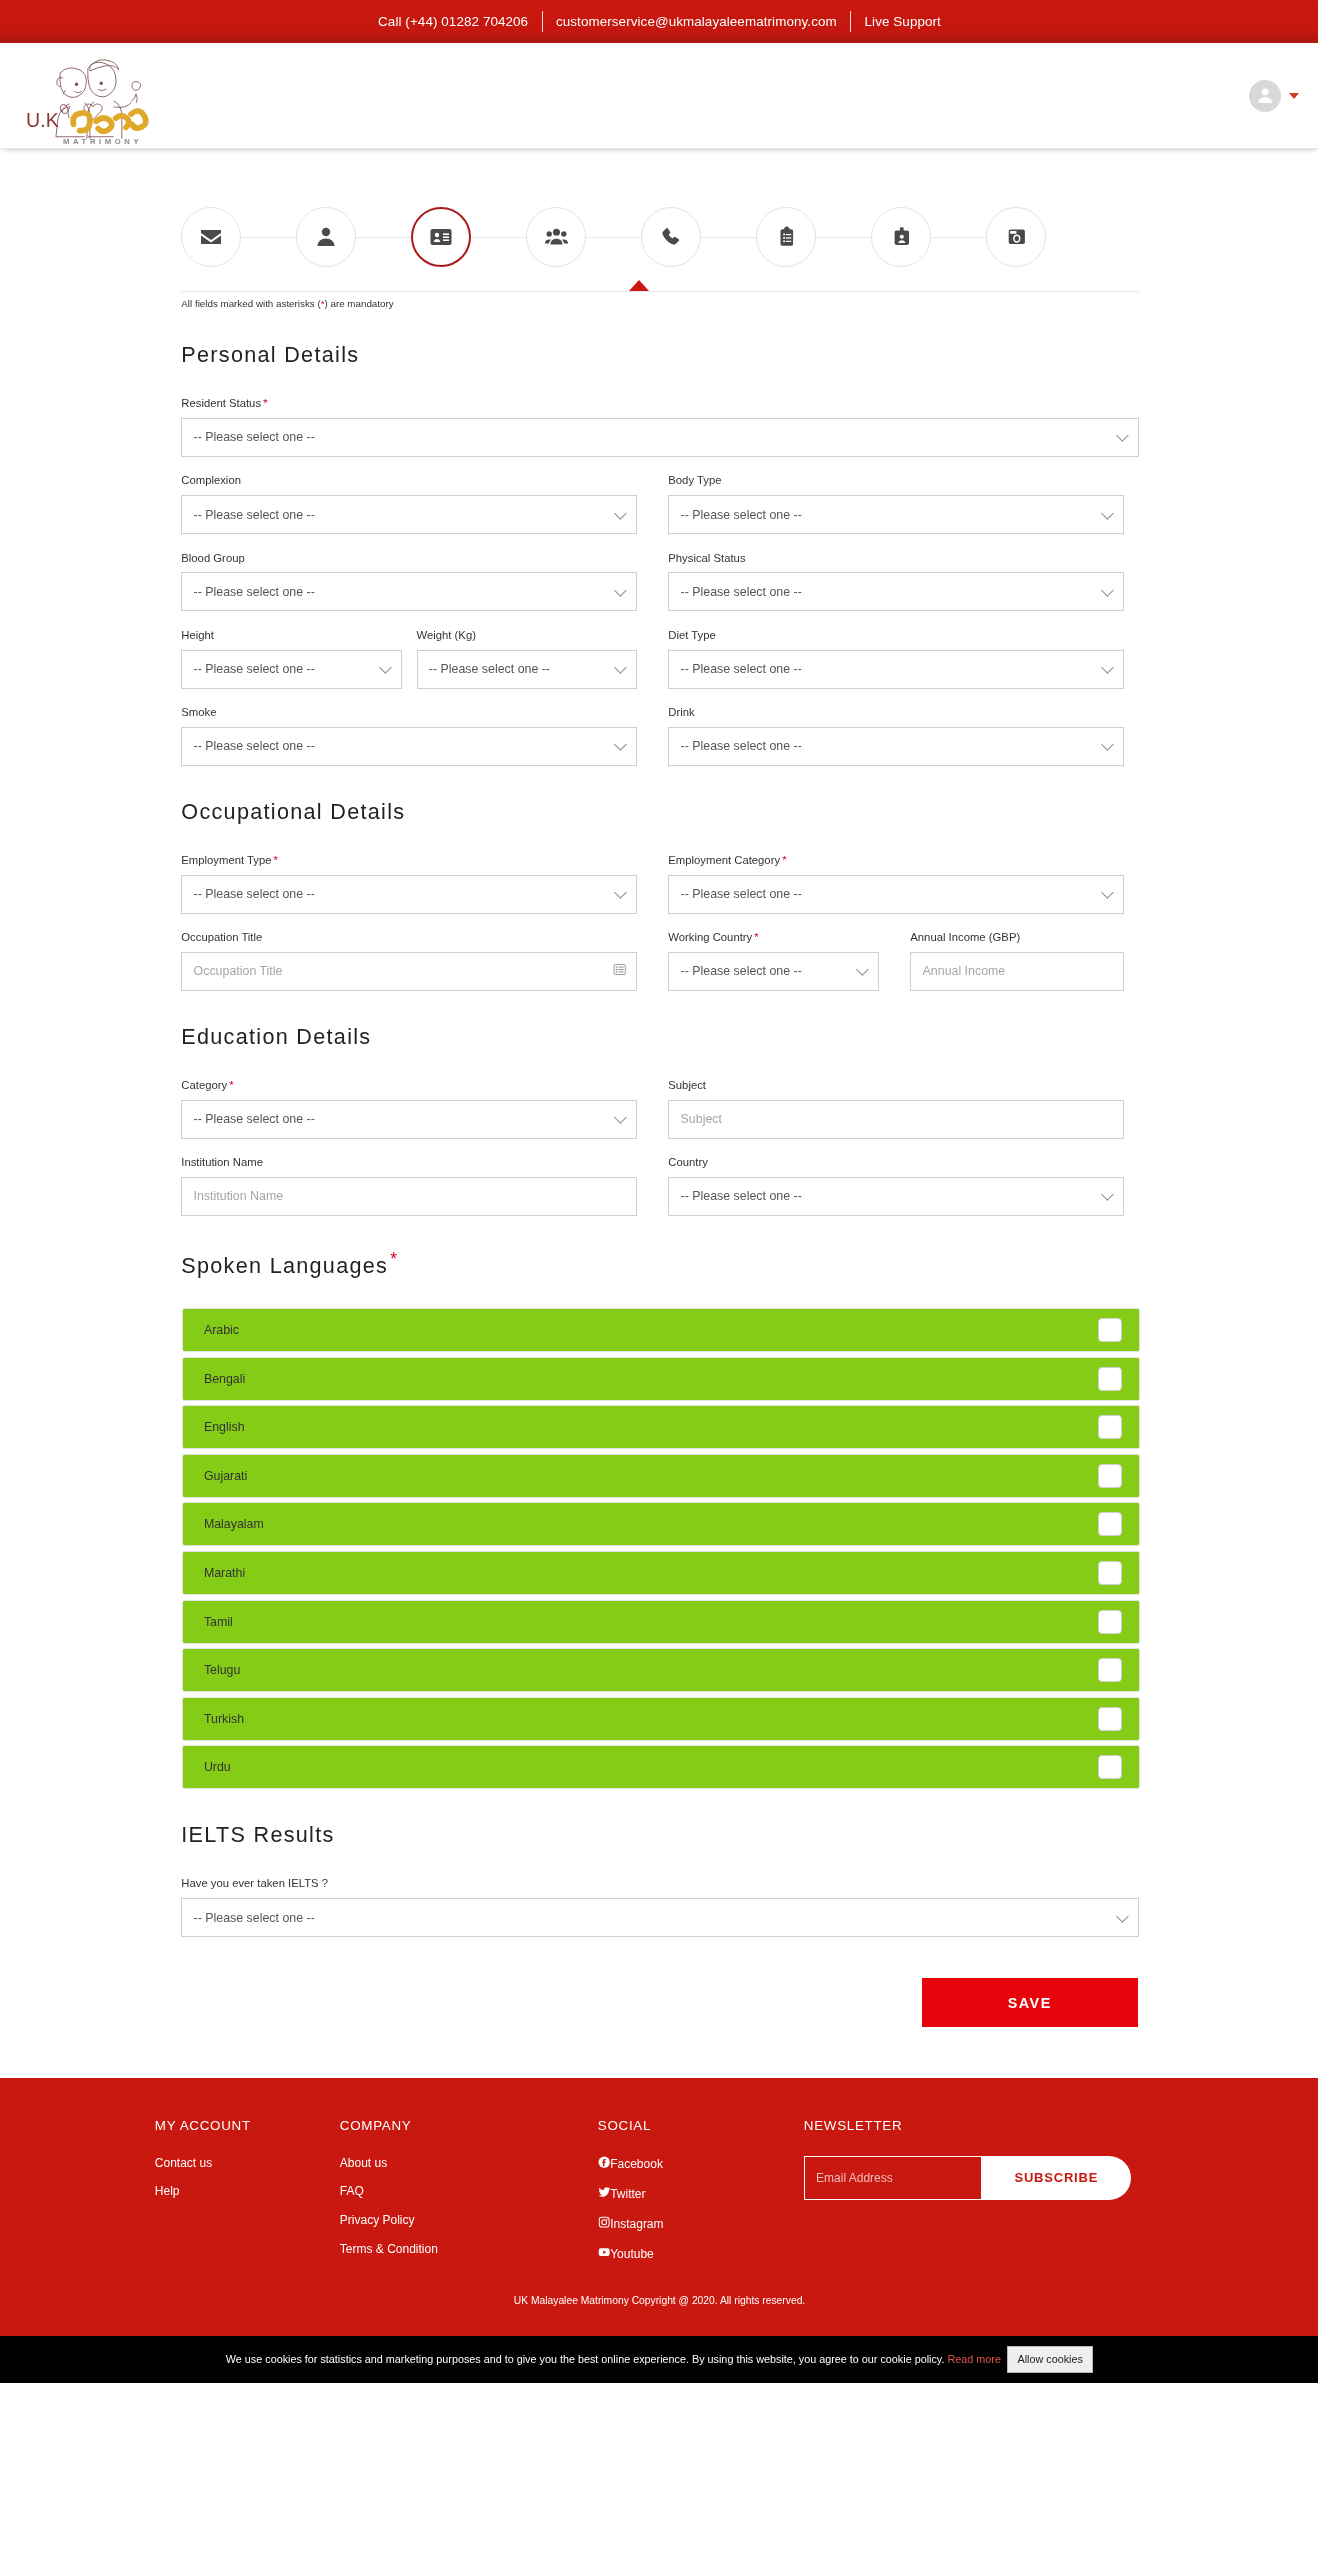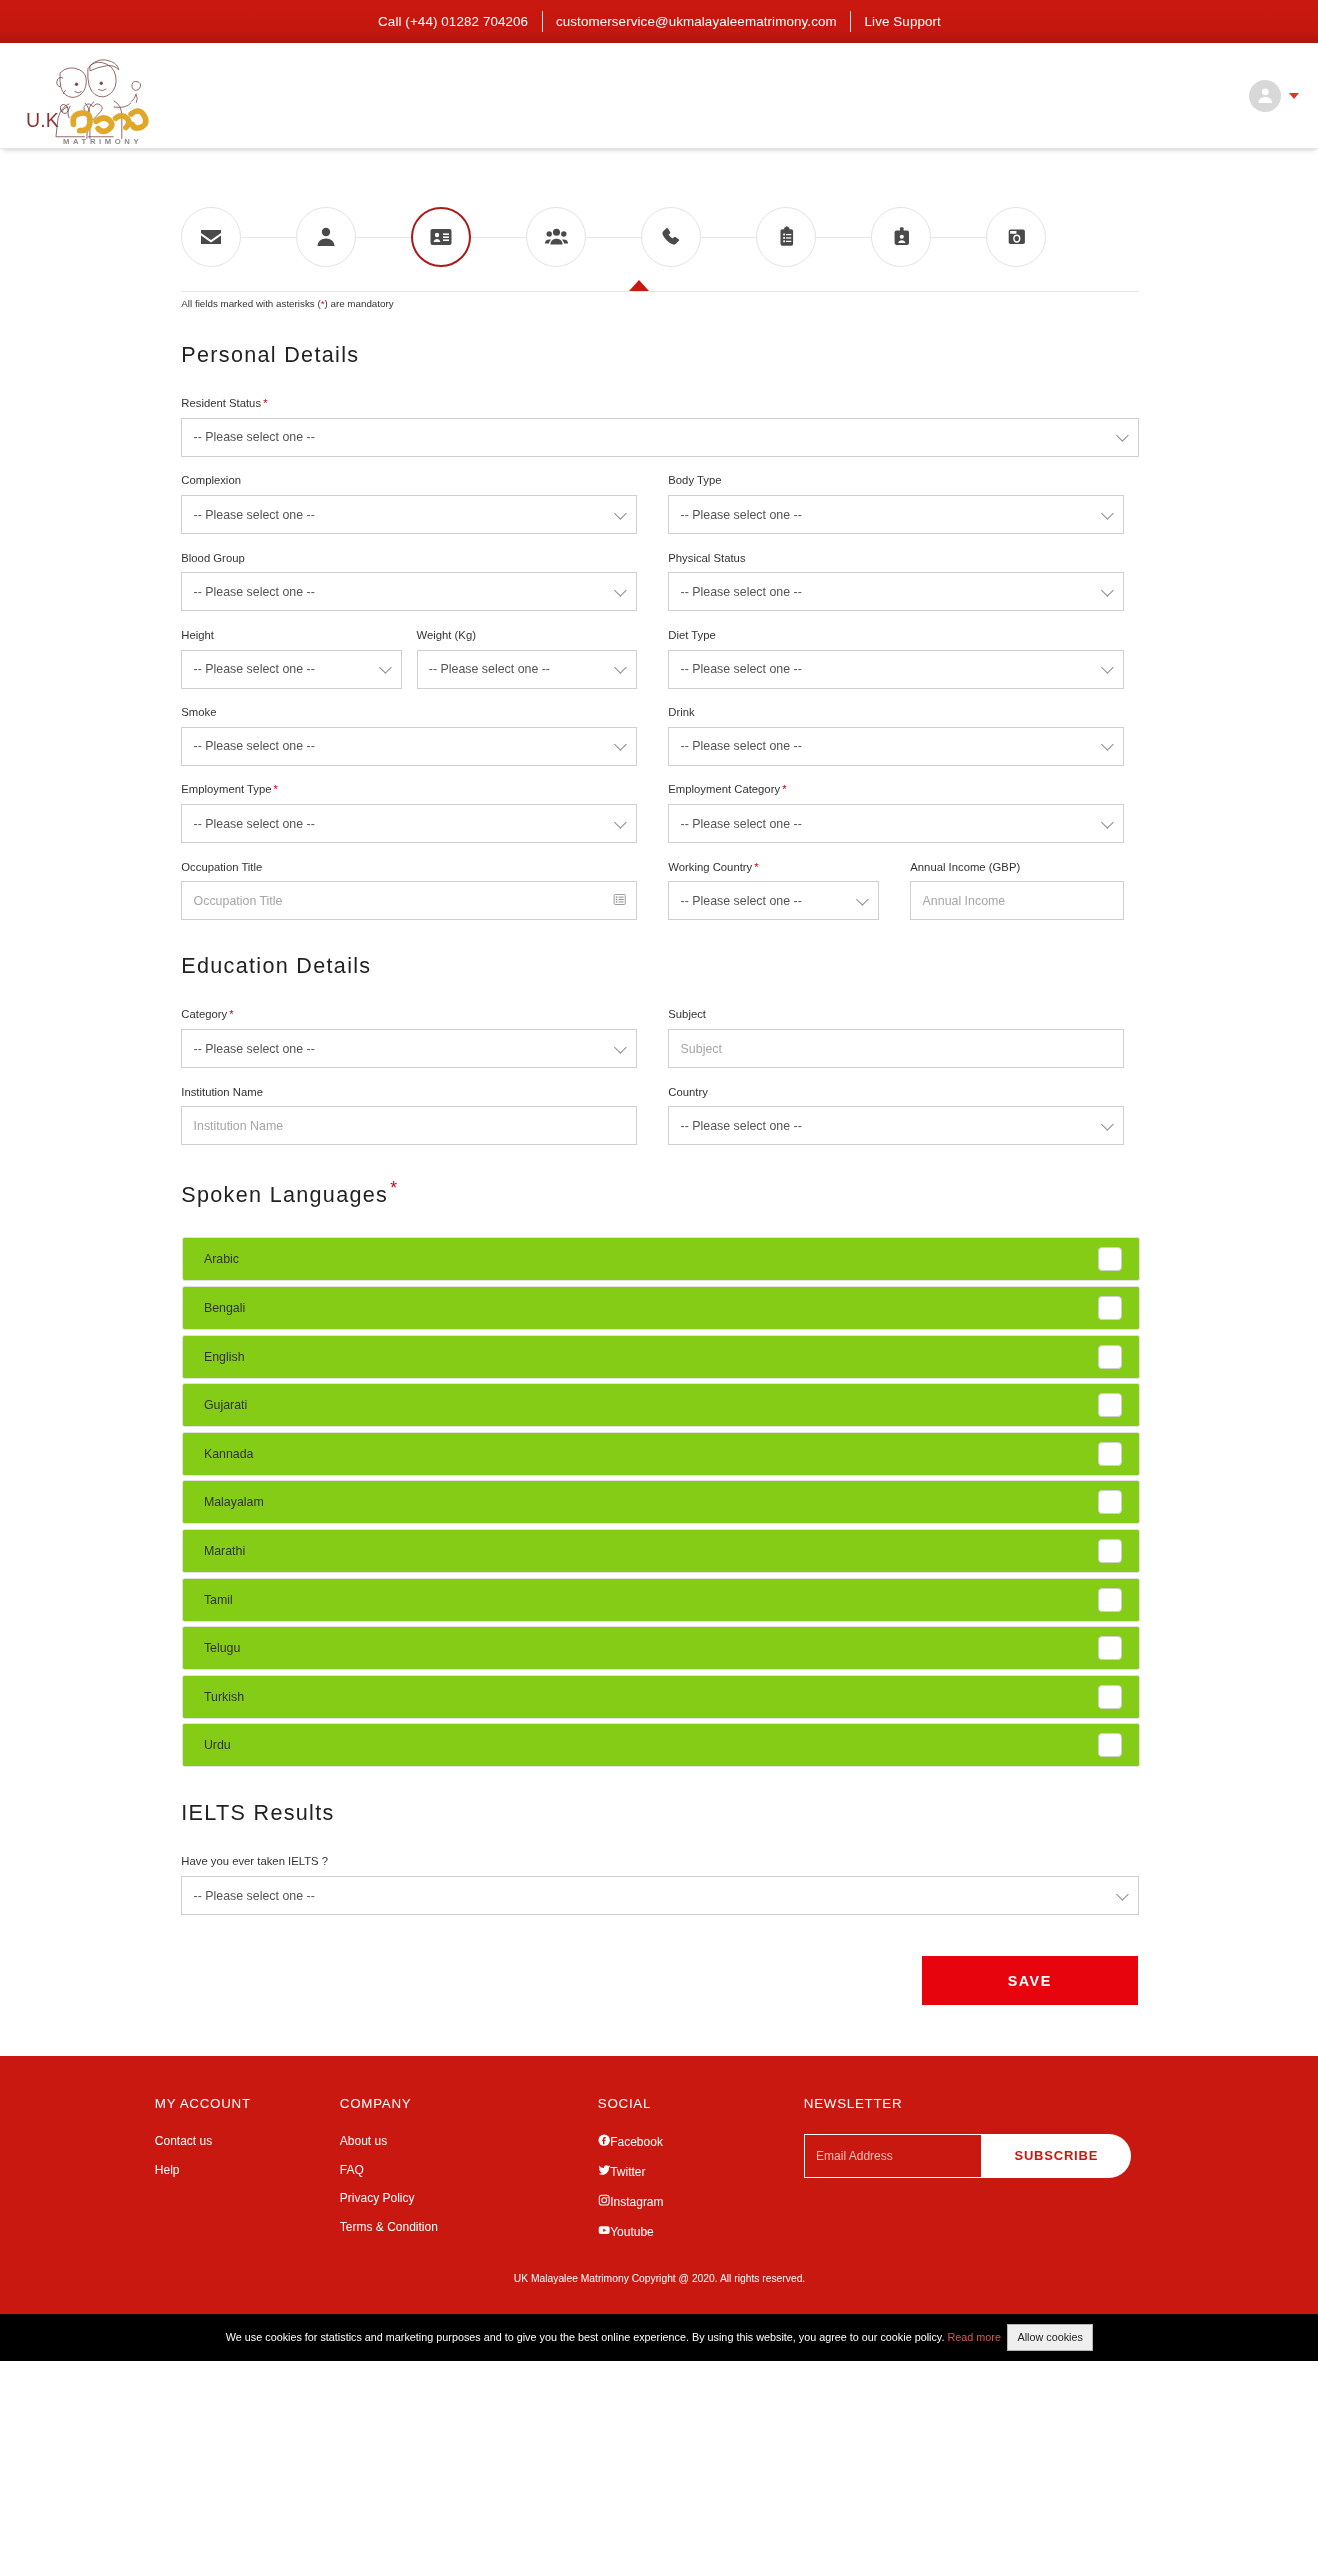--- a/index.html
+++ b/index.html
@@ -418,20 +418,21 @@
         <label class="field-label">Drink</label>
         <div class="control">
           <span>-- Please select one --</span>
           <span class="chev"></span>
         </div>
       </div>
     </div>
   </div>
 
   <div class="section">
+    <div class="section-title">Occupational Details</div>
 
     <div class="row">
       <div class="col">
         <label class="field-label"><span>Employment Type</span><span class="star">*</span></label>
         <div class="control">
           <span>-- Please select one --</span>
           <span class="chev"></span>
         </div>
       </div>
       <div class="col">
@@ -525,24 +526,20 @@
           <div class="lang-row">
             <span class="lang-name">Bengali</span>
             <span class="lang-check"></span>
           </div>
           <div class="lang-row">
             <span class="lang-name">English</span>
             <span class="lang-check"></span>
           </div>
           <div class="lang-row">
             <span class="lang-name">Gujarati</span>
-            <span class="lang-check"></span>
-          </div>
-          <div class="lang-row">
-            <span class="lang-name">Kannada</span>
             <span class="lang-check"></span>
           </div>
           <div class="lang-row">
             <span class="lang-name">Malayalam</span>
             <span class="lang-check"></span>
           </div>
           <div class="lang-row">
             <span class="lang-name">Marathi</span>
             <span class="lang-check"></span>
           </div>

